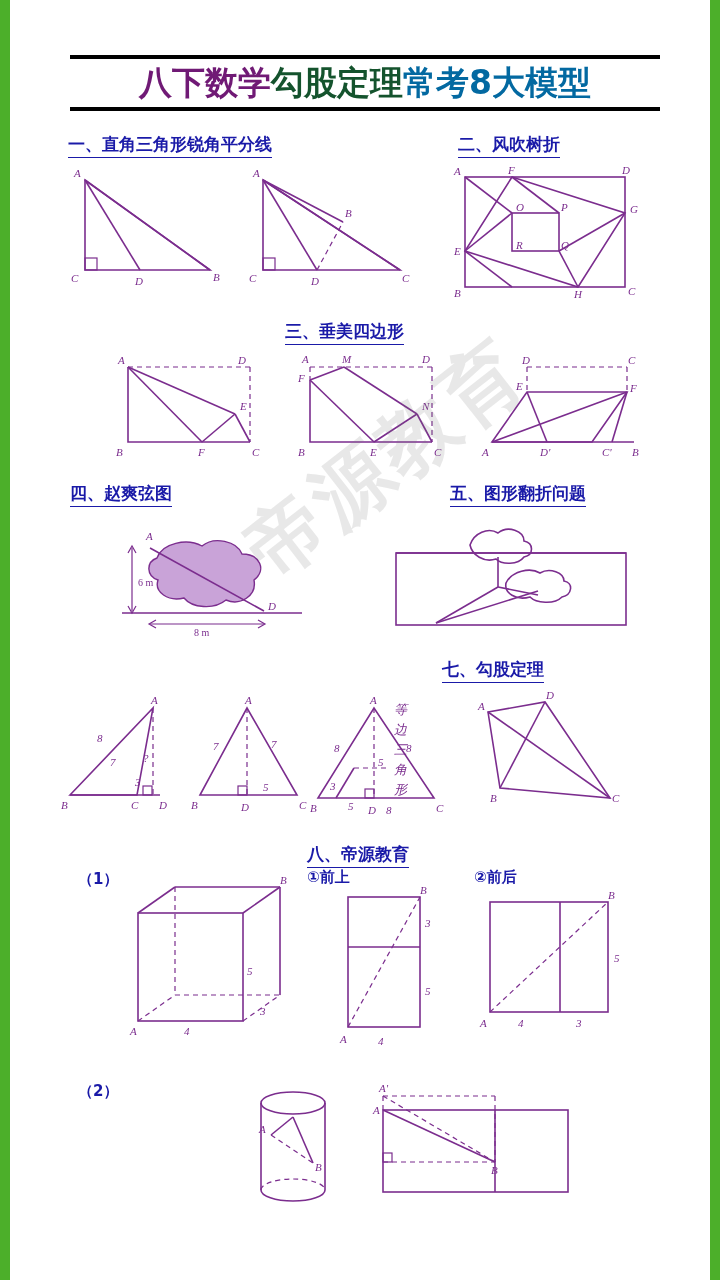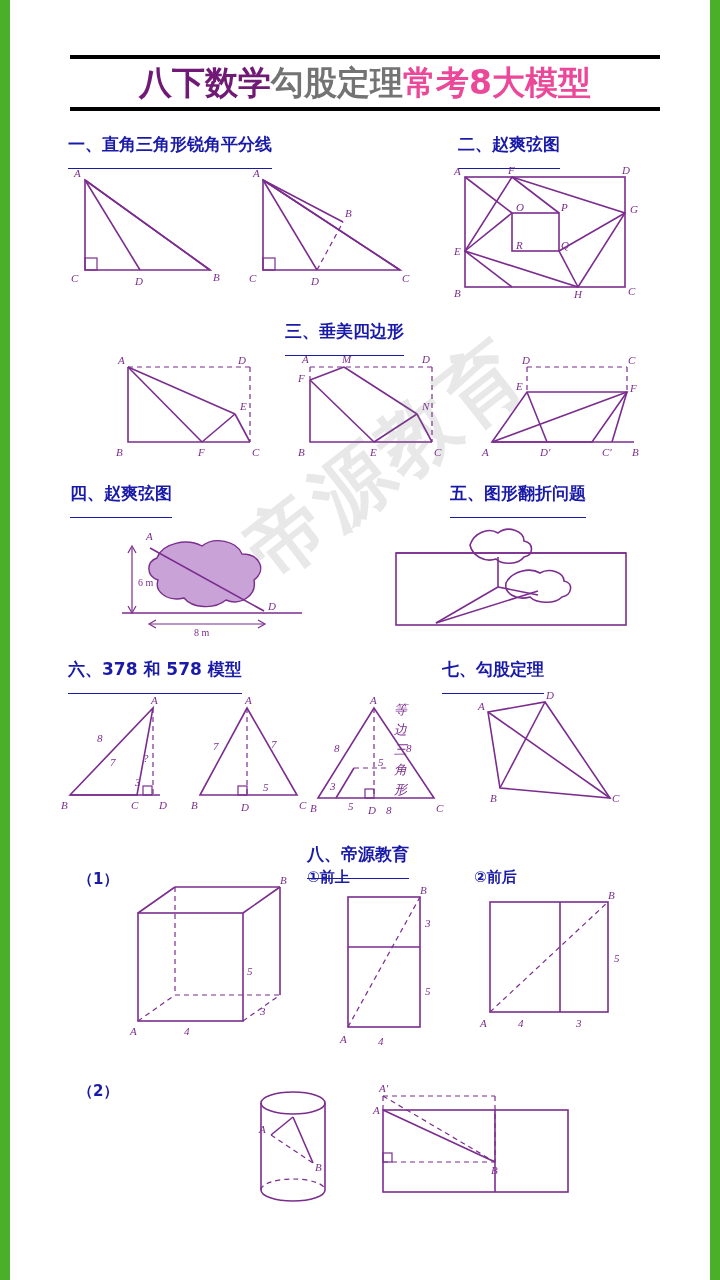--- a/index.html
+++ b/index.html
@@ -24,41 +24,41 @@
   .title-text{
     font-family:"DejaVu Sans", sans-serif;
     font-weight:bold;
     font-size:33px;
     line-height:42px;
     letter-spacing:0px;
     white-space:nowrap;
     text-align:center;
   }
   .t-black{color:#701a75;}
-  .t-blue{color:#737373;}
-  .t-red{color:#ec4899;}
+  .t-blue{color:#14532d;}
+  .t-red{color:#0369a1;}
 
   
   .sec-h{
     position:absolute;
     font-family:"DejaVu Sans", sans-serif;
     font-weight:bold;
     font-size:17px;
     color:#1a1aa8;
     white-space:nowrap;
   }
   .sub-h{
     position:absolute;
     font-family:"DejaVu Sans", sans-serif;
     font-weight:bold;
     font-size:15px;
     color:#1a1aa8;
     white-space:nowrap;
   }
-  .underline{border-bottom:1.5px solid #1a1aa8;padding-bottom:12px;}
+  .underline{border-bottom:1.5px solid #1a1aa8;padding-bottom:1px;}
 
   
   .fig{position:absolute;}
   svg{display:block;overflow:visible;}
   .ink{stroke:#7b2d8e;fill:none;stroke-width:1.6;}
   .ink-thin{stroke:#7b2d8e;fill:none;stroke-width:1.2;}
   .ink-dash{stroke:#7b2d8e;fill:none;stroke-width:1.2;stroke-dasharray:5 4;}
   .lbl{font-family:"Liberation Serif", serif;font-size:11px;fill:#7b2d8e;font-style:italic;}
   .lbl-s{font-family:"Liberation Serif", serif;font-size:10px;fill:#7b2d8e;}
   .blob{fill:#c9a3d8;stroke:#7b2d8e;stroke-width:1.4;}
@@ -116,21 +116,21 @@
       <line class="ink" x1="18" y1="15" x2="98" y2="57"></line>
       <rect class="ink-thin" x="18" y="93" width="12" height="12"></rect>
       <text class="lbl" x="8" y="12">A</text>
       <text class="lbl" x="4" y="117">C</text>
       <text class="lbl" x="66" y="120">D</text>
       <text class="lbl" x="100" y="52">B</text>
       <text class="lbl" x="157" y="117">C</text>
     </svg>
   </div>
 
-  <div class="sec-h underline" style="left:448px;top:133px;">二、赵爽弦图</div>
+  <div class="sec-h underline" style="left:448px;top:133px;">二、风吹树折</div>
 
   <div class="fig" style="left:440px;top:165px;">
     <svg width="205" height="135" viewBox="0 0 205 135">
       <rect class="ink" x="15" y="12" width="160" height="110"></rect>
       <polygon class="ink" points="62,12 175,48 128,122 15,86"></polygon>
       <rect class="ink" x="62" y="48" width="47" height="38"></rect>
       <line class="ink" x1="15" y1="12" x2="62" y2="48"></line>
       <line class="ink" x1="62" y1="12" x2="109" y2="48"></line>
       <line class="ink" x1="175" y1="48" x2="109" y2="86"></line>
       <line class="ink" x1="15" y1="86" x2="62" y2="122"></line>
@@ -242,21 +242,20 @@
       <line class="ink" x1="18" y1="48" x2="248" y2="48"></line>
       <path class="ink" d="M92,40 C96,28 110,22 120,28 C130,20 146,26 146,36 C156,38 156,50 146,52 C140,60 124,60 118,54 C106,58 94,50 92,40 Z"></path>
       <line class="ink" x1="120" y1="52" x2="120" y2="82"></line>
       <path class="ink" d="M128,78 C134,66 152,62 162,68 C172,62 186,68 186,76 C196,78 194,90 184,92 C176,100 158,98 152,92 C138,96 126,88 128,78 Z"></path>
       <line class="ink" x1="58" y1="118" x2="160" y2="86"></line>
       <line class="ink" x1="58" y1="118" x2="120" y2="82"></line>
       <line class="ink" x1="120" y1="82" x2="160" y2="90"></line>
     </svg>
   </div>
 
-  <div class="sec-h underline" style="left:58px;top:658px;">六、378 和 578 模型</div>
 
   <div class="fig" style="left:45px;top:690px;">
     <svg width="135" height="125" viewBox="0 0 135 125">
       <polygon class="ink" points="15,105 98,18 82,105"></polygon>
       <line class="ink-dash" x1="98" y1="18" x2="98" y2="105"></line>
       <line class="ink" x1="15" y1="105" x2="105" y2="105"></line>
       <rect class="ink-thin" x="88" y="96" width="9" height="9"></rect>
       <text class="lbl" x="6" y="119">B</text>
       <text class="lbl" x="96" y="14">A</text>
       <text class="lbl" x="76" y="119">C</text>

